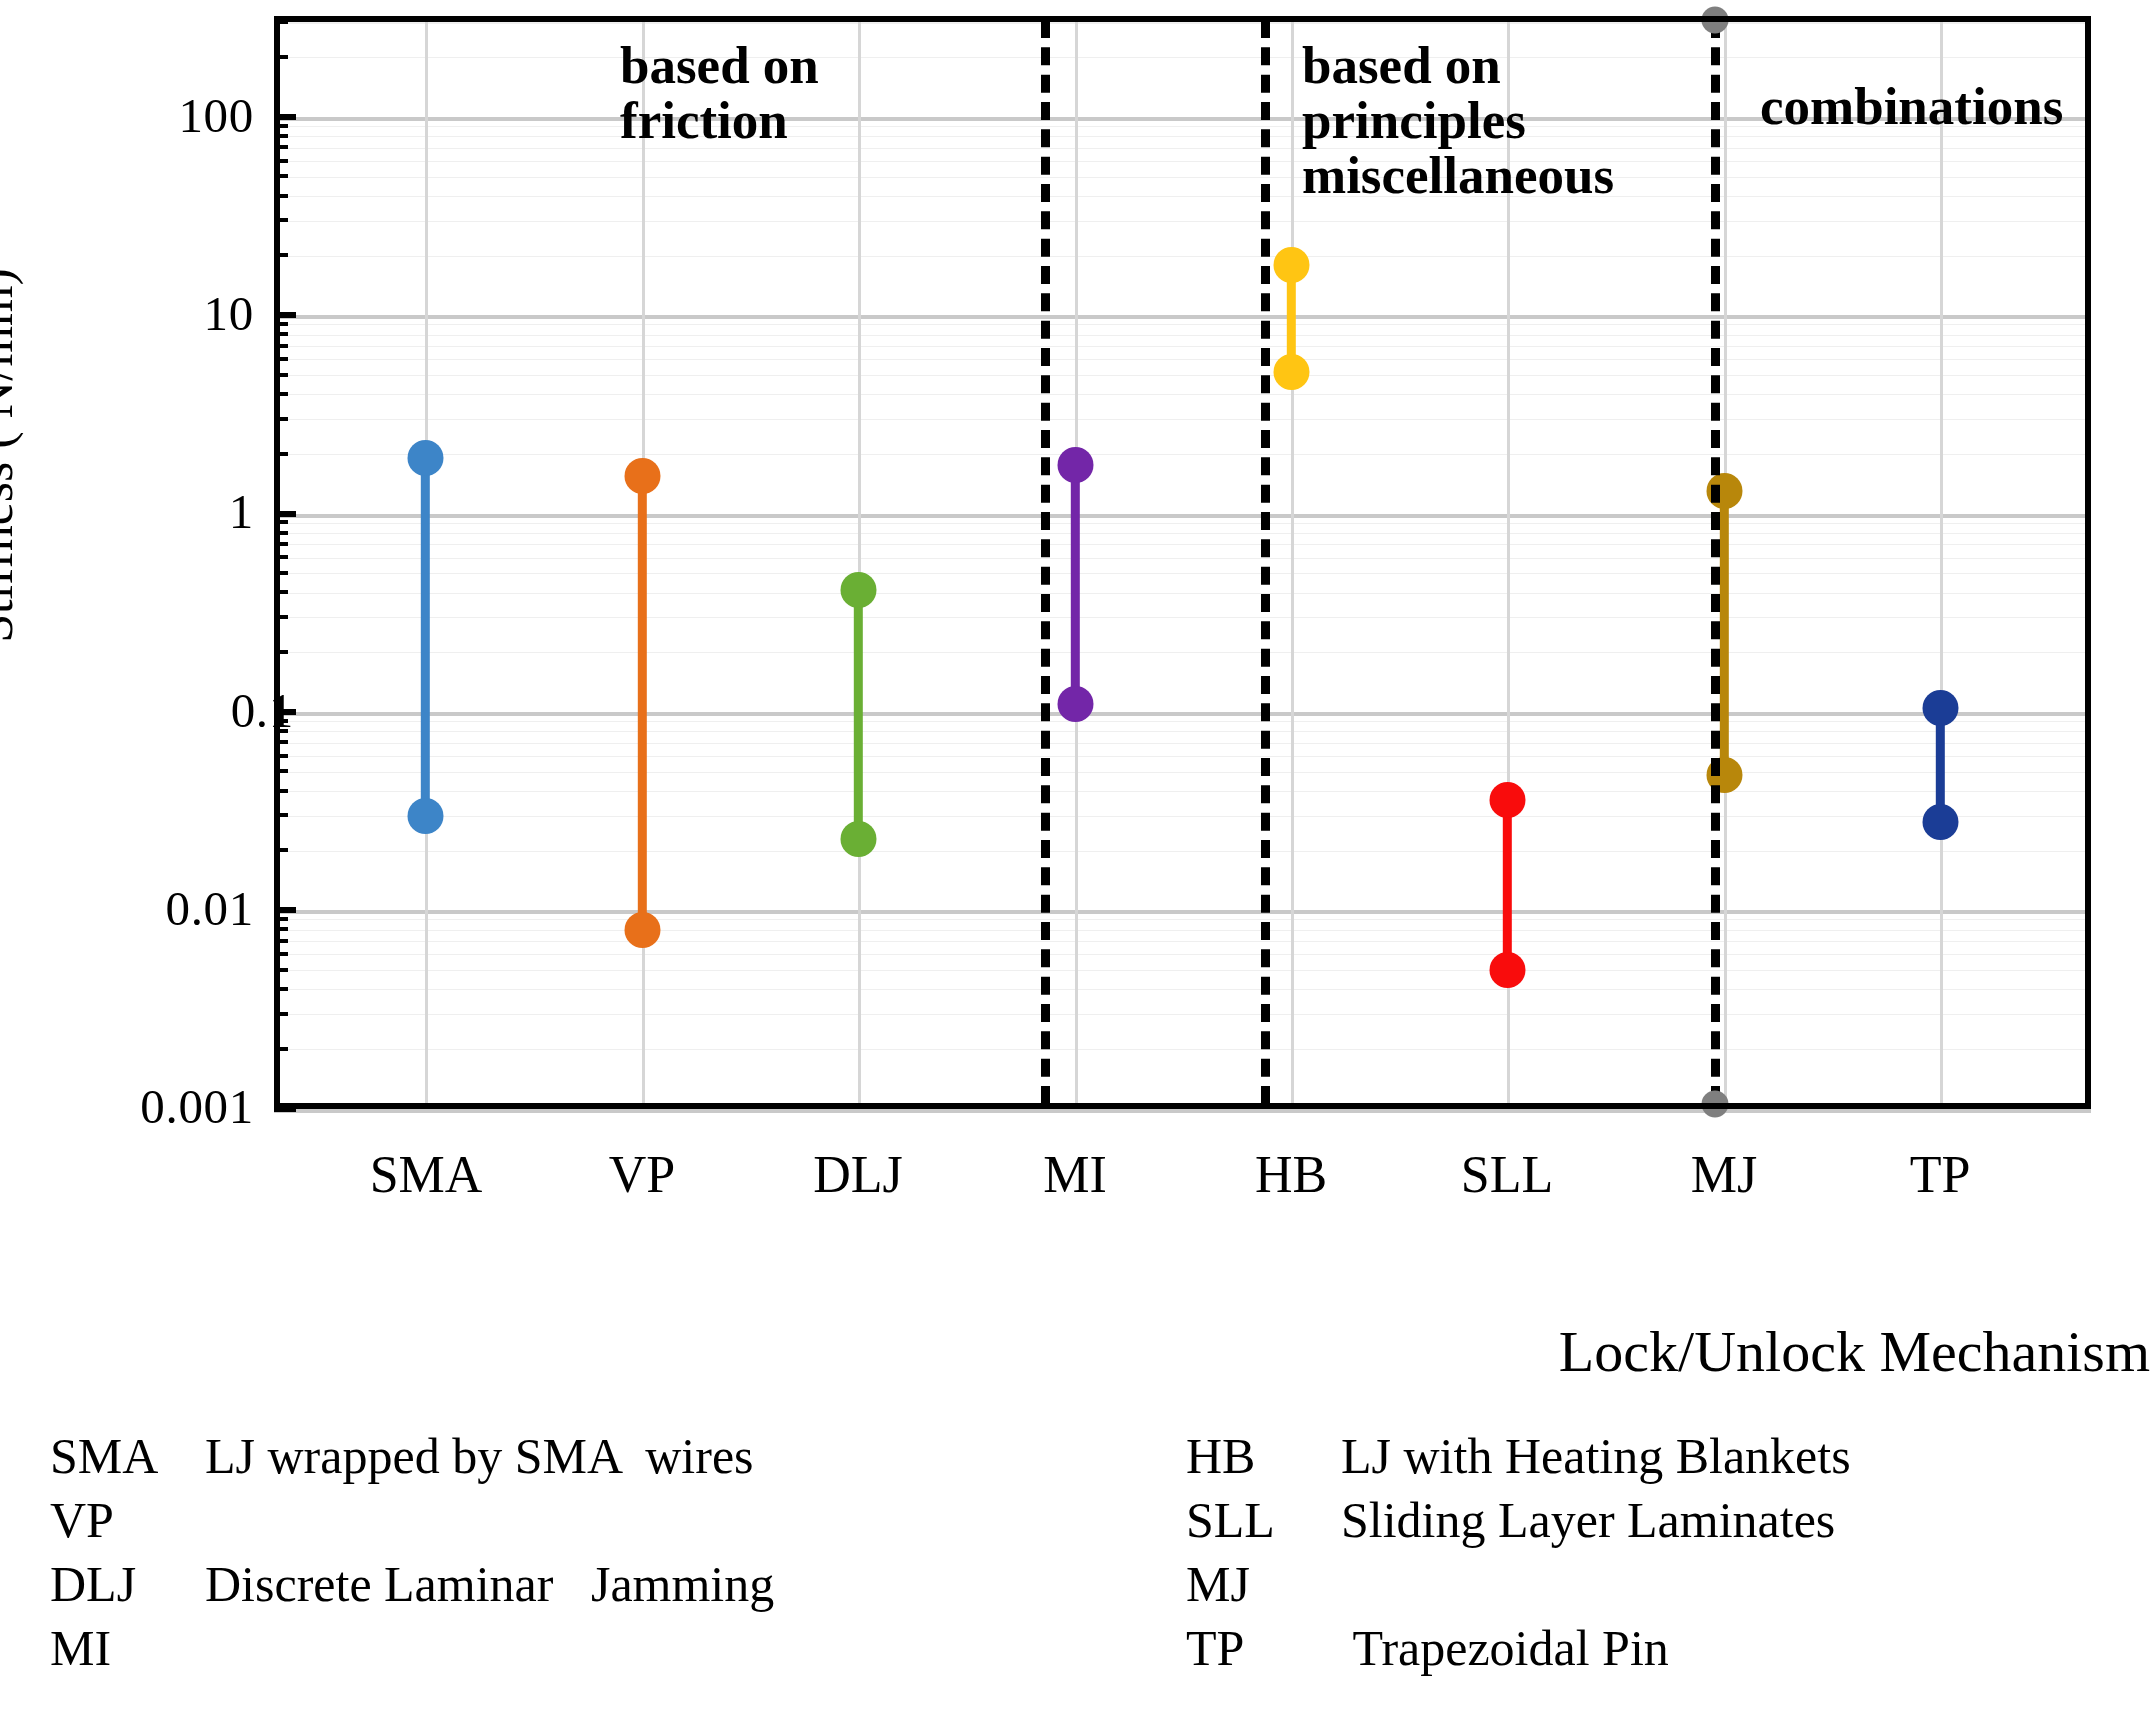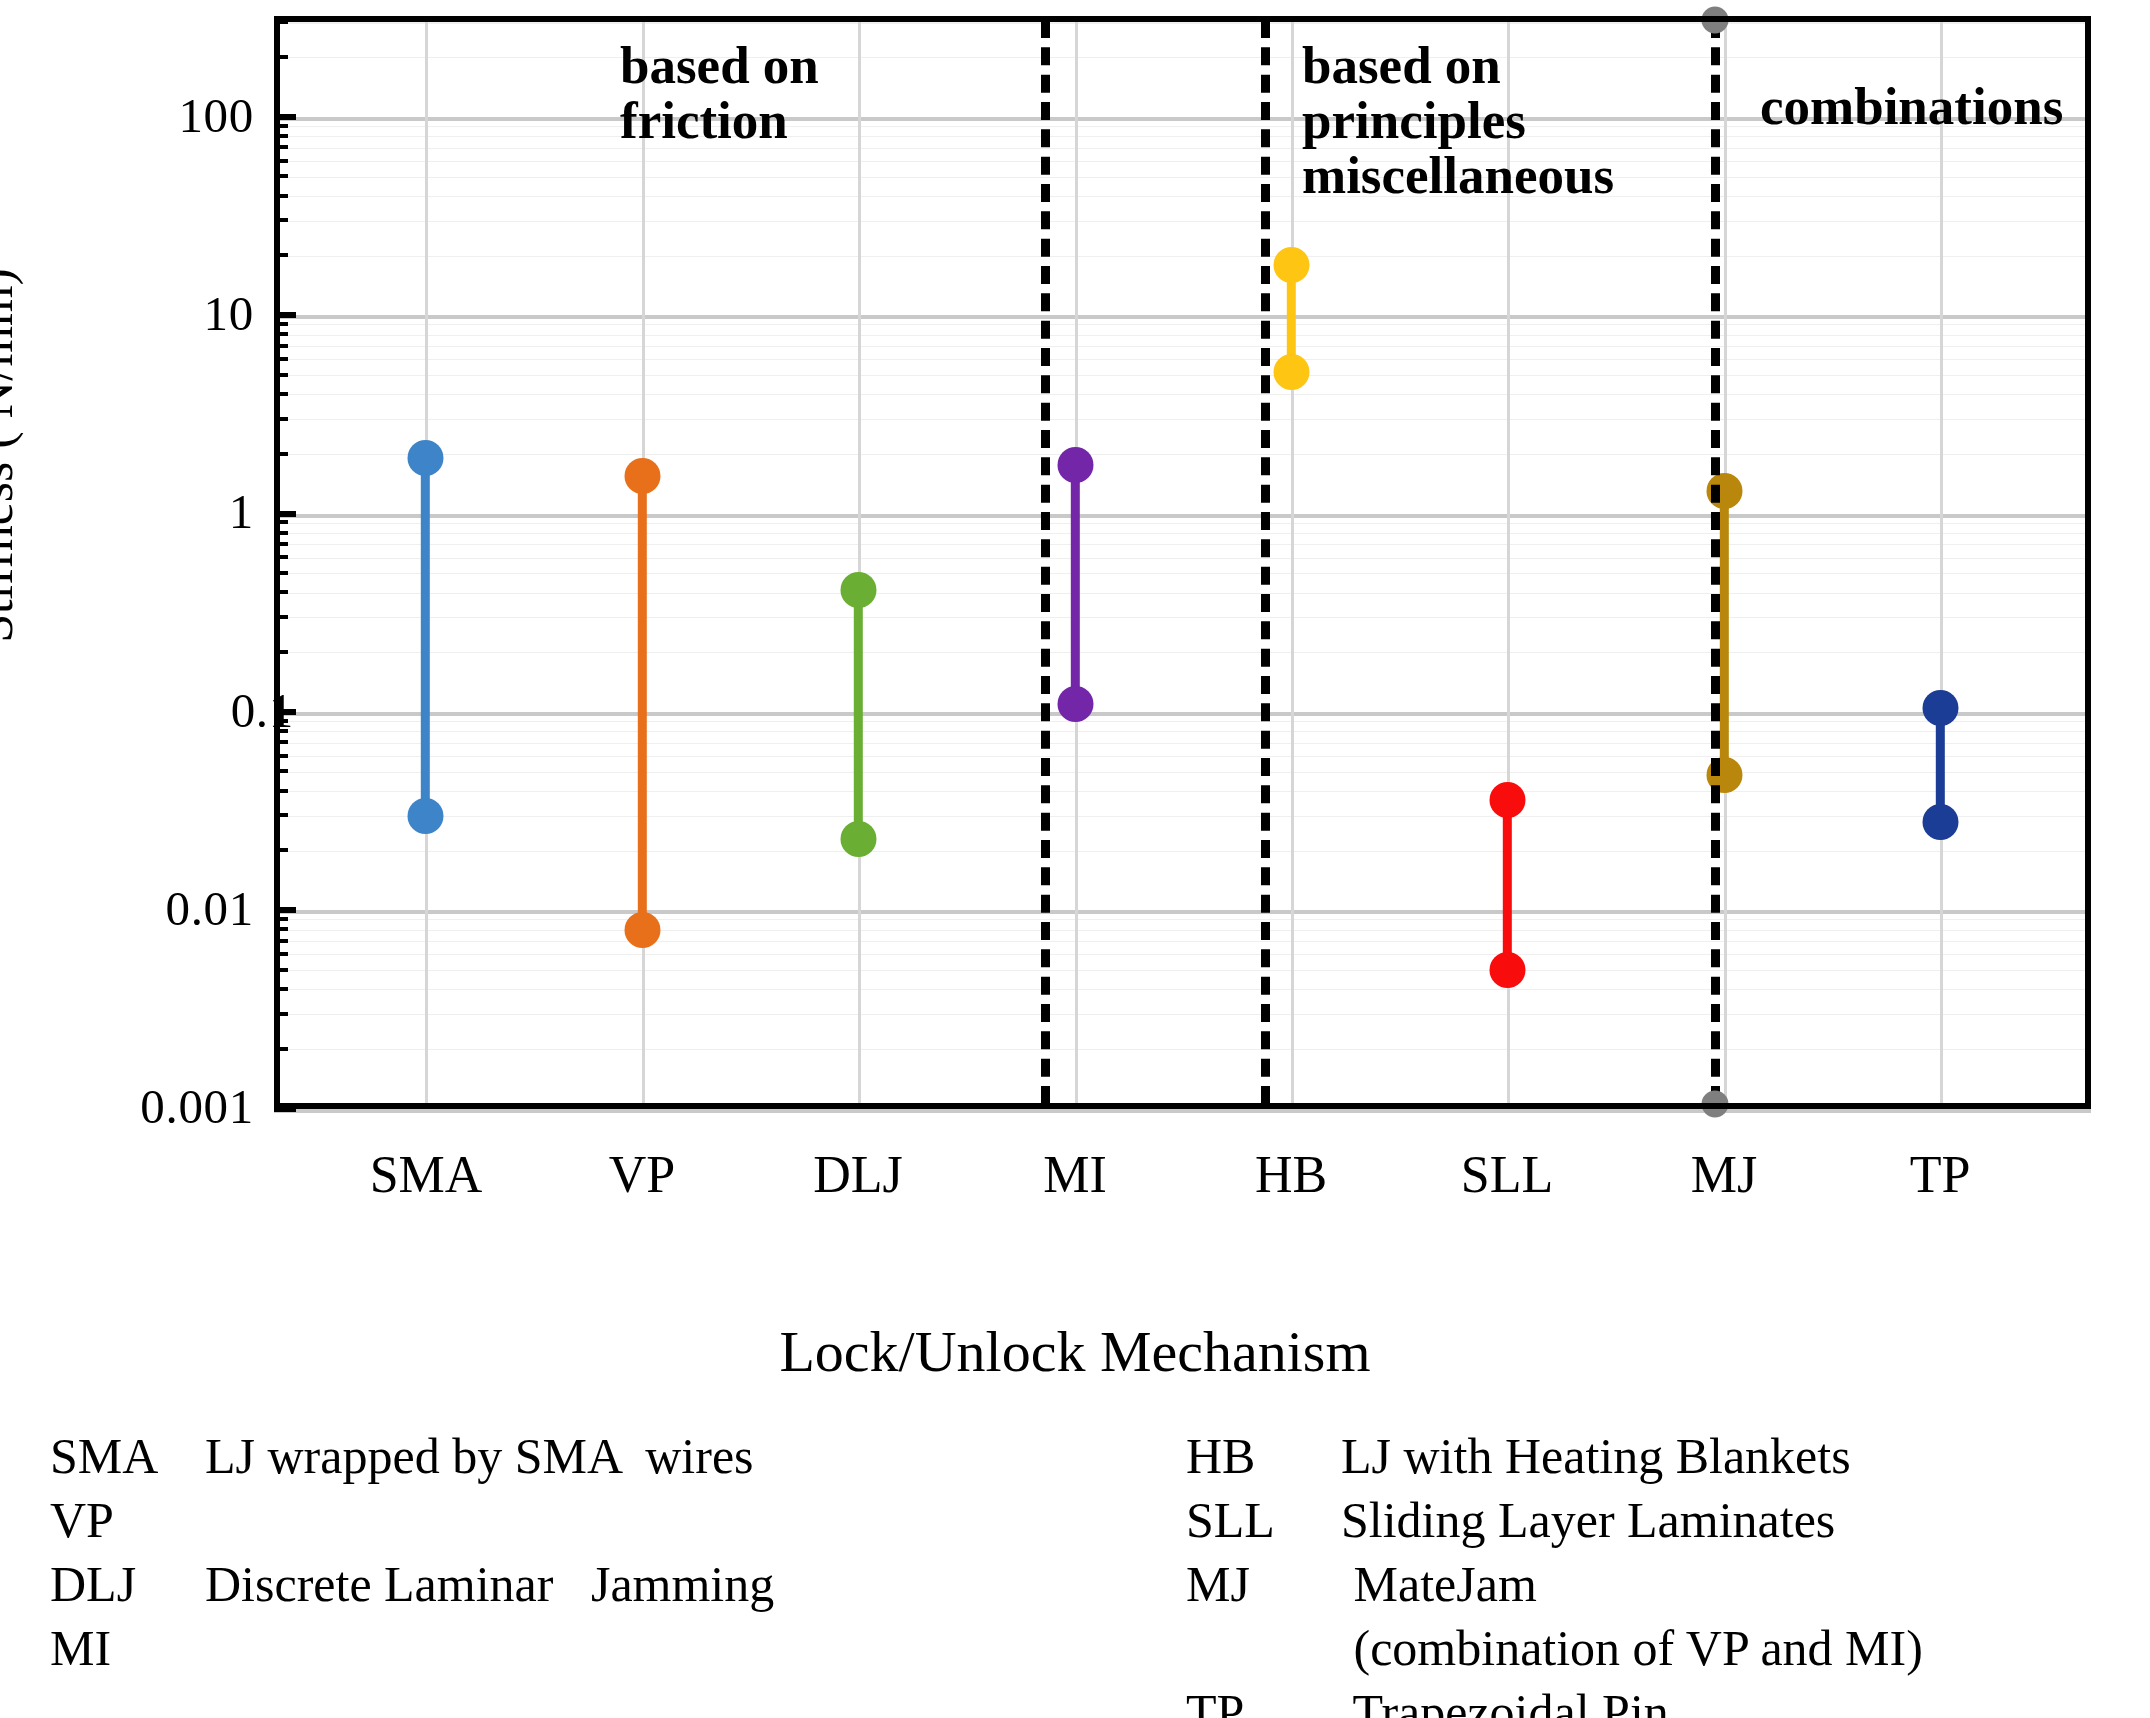--- a/index.html
+++ b/index.html
@@ -17,21 +17,21 @@
 
   .tick-major{position:absolute;left:0;width:21.6px;height:5.8px;background:#000;}
   .tick-minor{position:absolute;left:0;width:14.4px;height:4.3px;background:#000;}
 
   .ylabel-tick{position:absolute;right:2106px;text-align:right;width:260px;
                font-size:49px;letter-spacing:0.7px;white-space:nowrap;}
 
   #y-axis-title{position:absolute;left:-229px;top:426px;width:447px;text-align:center;
       font-size:52px;transform:rotate(-90deg);transform-origin:center center;white-space:nowrap;}
 
-  #x-axis-title{position:absolute;left:0;width:2150px;top:1318px;text-align:center;font-size:58px;}
+  #x-axis-title{position:absolute;left:0;width:2150px;top:1318px;text-align:right;font-size:58px;}
 
   .xtick-label{position:absolute;top:1145px;transform:translateX(-50%);font-size:52px;white-space:nowrap;}
 
   
   .series{position:absolute;transform:translateX(-50%);}
   .series .stem{position:absolute;left:50%;transform:translateX(-50%);width:9.4px;}
   .series .dot{position:absolute;left:50%;width:36px;height:36px;border-radius:50%;
                transform:translate(-50%,-50%);}
 
   
@@ -268,22 +268,20 @@
       <div class="legend-row">
         <div class="legend-abbr">HB</div>
         <div class="legend-desc">LJ with Heating Blankets</div>
       </div>
       <div class="legend-row">
         <div class="legend-abbr">SLL</div>
         <div class="legend-desc">Sliding Layer Laminates</div>
       </div>
       <div class="legend-row">
         <div class="legend-abbr">MJ</div>
-        <div class="legend-desc"> MateJam
- (combination of VP and MI)</div>
       </div>
       <div class="legend-row">
         <div class="legend-abbr">TP</div>
         <div class="legend-desc"> Trapezoidal Pin</div>
       </div>
     </div>
 </div>
 
 
 </body></html>

